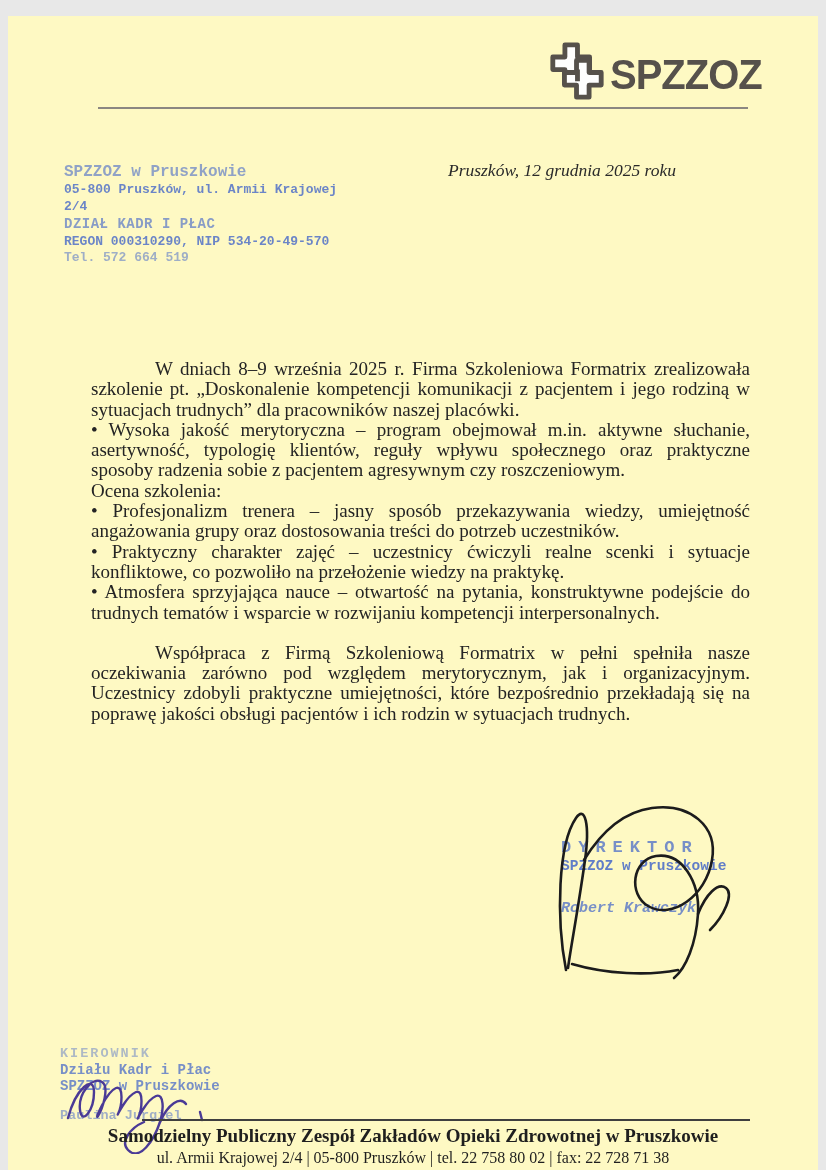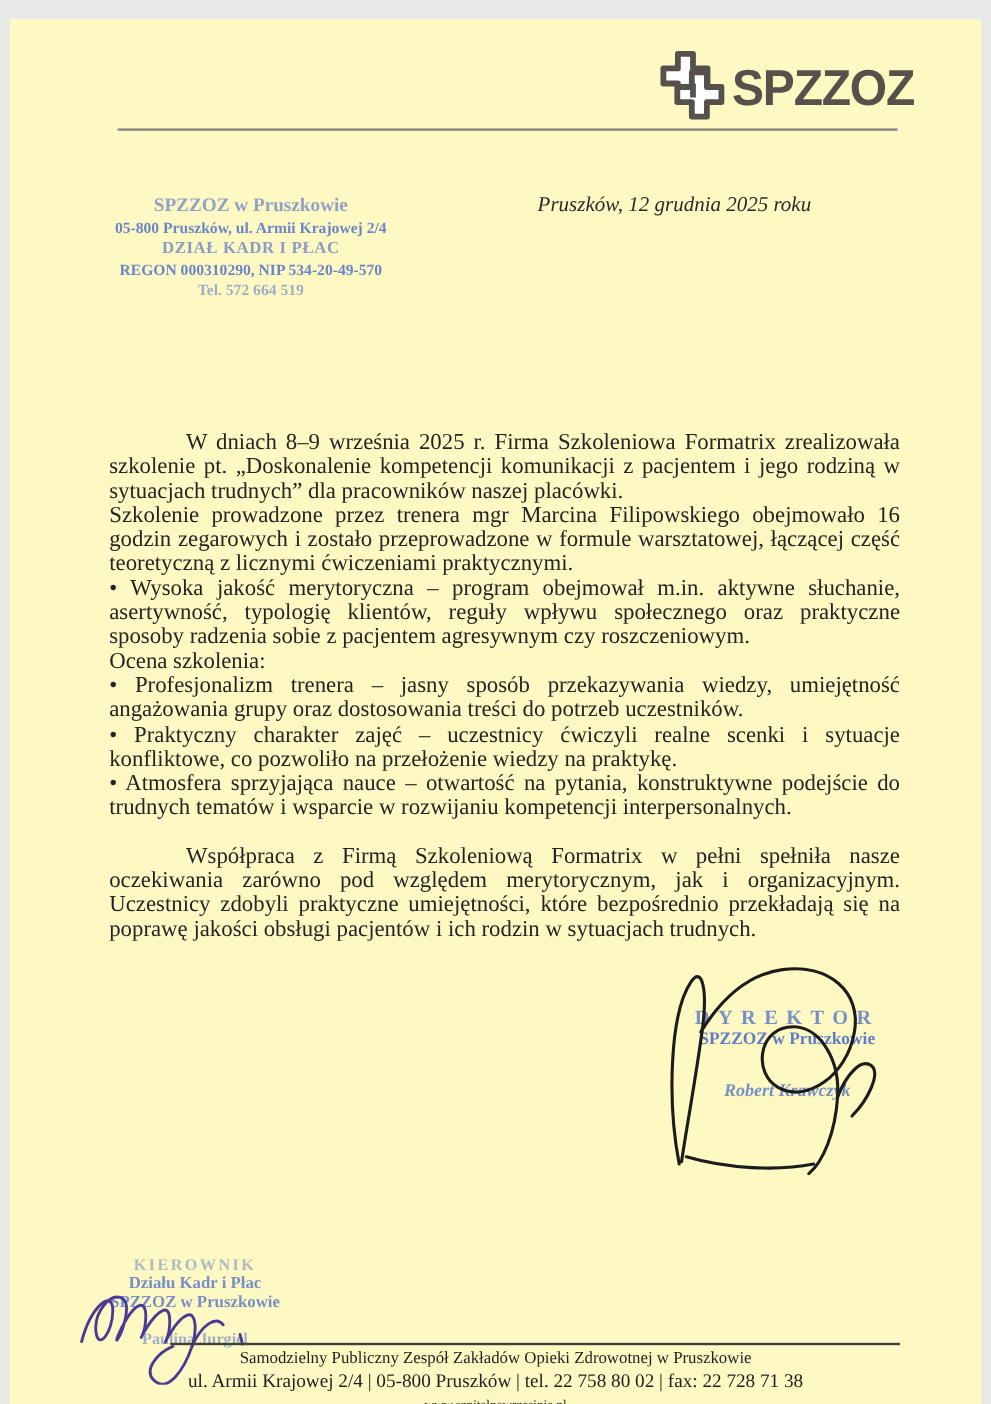--- a/index.html
+++ b/index.html
@@ -21,22 +21,22 @@
     font-family:"Liberation Sans", sans-serif;
     font-weight:700;font-size:40px;color:#56514b;
     letter-spacing:-1px;transform:scaleY(1.05);
   }
   .header-rule{
     position:absolute;top:91px;left:90px;width:650px;height:2px;
     background:#8b8781;
   }
   
   .stamp{
-    font-family:Liberation Serif, serif;
-    color:#4b6cc9;text-align:center;
+    font-family:Liberation Mono, monospace;
+    color:#4b6cc9;
     filter:blur(0.35px);
   }
   .stamp-top{position:absolute;top:146px;left:56px;width:290px;line-height:1.28;opacity:.82;}
   .stamp-top .s1{font-size:16px;font-weight:700;opacity:.75;}
   .stamp-top .s2{font-size:13px;font-weight:700;}
   .stamp-top .s3{font-size:14px;font-weight:700;letter-spacing:.5px;opacity:.8;}
   .stamp-top .s4{font-size:13px;font-weight:700;}
   .stamp-top .s5{font-size:13px;font-weight:700;opacity:.65;}
   
   .dateline{
@@ -76,21 +76,21 @@
   .hr-stamp .h2{font-size:14px;font-weight:700;}
   .hr-stamp .h3{font-size:14px;font-weight:700;}
   .hr-stamp .h4{font-size:13.5px;font-weight:700;margin-top:14px;opacity:.7;}
   .sig-purple{position:absolute;top:1038px;left:46px;}
   
   .footer{
     position:absolute;top:1103px;left:0;right:0;text-align:center;
     color:#1f1f1f;
   }
   .footer-rule{width:608px;height:2px;background:#3f3f3f;margin:0 auto 4px 134px;}
-  .footer .f1{font-size:14px;font-weight:400;}
+  .footer .f1{font-size:19px;font-weight:700;}
   .footer .f2{font-size:16px;margin-top:2px;}
   .footer .f3{font-size:11px;text-decoration:underline;margin-top:2px;display:inline-block;}
 </style>
 </head>
 <body>
 
 <div class="page">
 
   <div class="logo">
     <span>
@@ -110,21 +110,20 @@
     <div class="s3">DZIAŁ KADR I PŁAC</div>
     <div class="s4">REGON 000310290, NIP 534-20-49-570</div>
     <div class="s5">Tel. 572 664 519</div>
   </div>
 
   <div class="dateline">Pruszków, 12 grudnia 2025 roku</div>
 
 
   <div class="body-text">
     <p class="indent">W dniach 8–9 września 2025 r. Firma Szkoleniowa Formatrix zrealizowała szkolenie pt. „Doskonalenie kompetencji komunikacji z pacjentem i jego rodziną w sytuacjach trudnych” dla pracowników naszej placówki.</p>
-    <p>Szkolenie prowadzone przez trenera mgr Marcina Filipowskiego obejmowało 16 godzin zegarowych i zostało przeprowadzone w formule warsztatowej, łączącej część teoretyczną z licznymi ćwiczeniami praktycznymi.</p>
     <p>• Wysoka jakość merytoryczna – program obejmował m.in. aktywne słuchanie, asertywność, typologię klientów, reguły wpływu społecznego oraz praktyczne sposoby radzenia sobie z pacjentem agresywnym czy roszczeniowym.</p>
     <p>Ocena szkolenia:</p>
     <p>• Profesjonalizm trenera – jasny sposób przekazywania wiedzy, umiejętność angażowania grupy oraz dostosowania treści do potrzeb uczestników.</p>
     <p>• Praktyczny charakter zajęć – uczestnicy ćwiczyli realne scenki i sytuacje konfliktowe, co pozwoliło na przełożenie wiedzy na praktykę.</p>
     <p>• Atmosfera sprzyjająca nauce – otwartość na pytania, konstruktywne podejście do trudnych tematów i wsparcie w rozwijaniu kompetencji interpersonalnych.</p>
     <p class="indent closing">Współpraca z Firmą Szkoleniową Formatrix w pełni spełniła nasze oczekiwania zarówno pod względem merytorycznym, jak i organizacyjnym. Uczestnicy zdobyli praktyczne umiejętności, które bezpośrednio przekładają się na poprawę jakości obsługi pacjentów i ich rodzin w sytuacjach trudnych.</p>
   </div>
 
   <div class="stamp director-stamp">
     <div class="d1">DYREKTOR</div>

